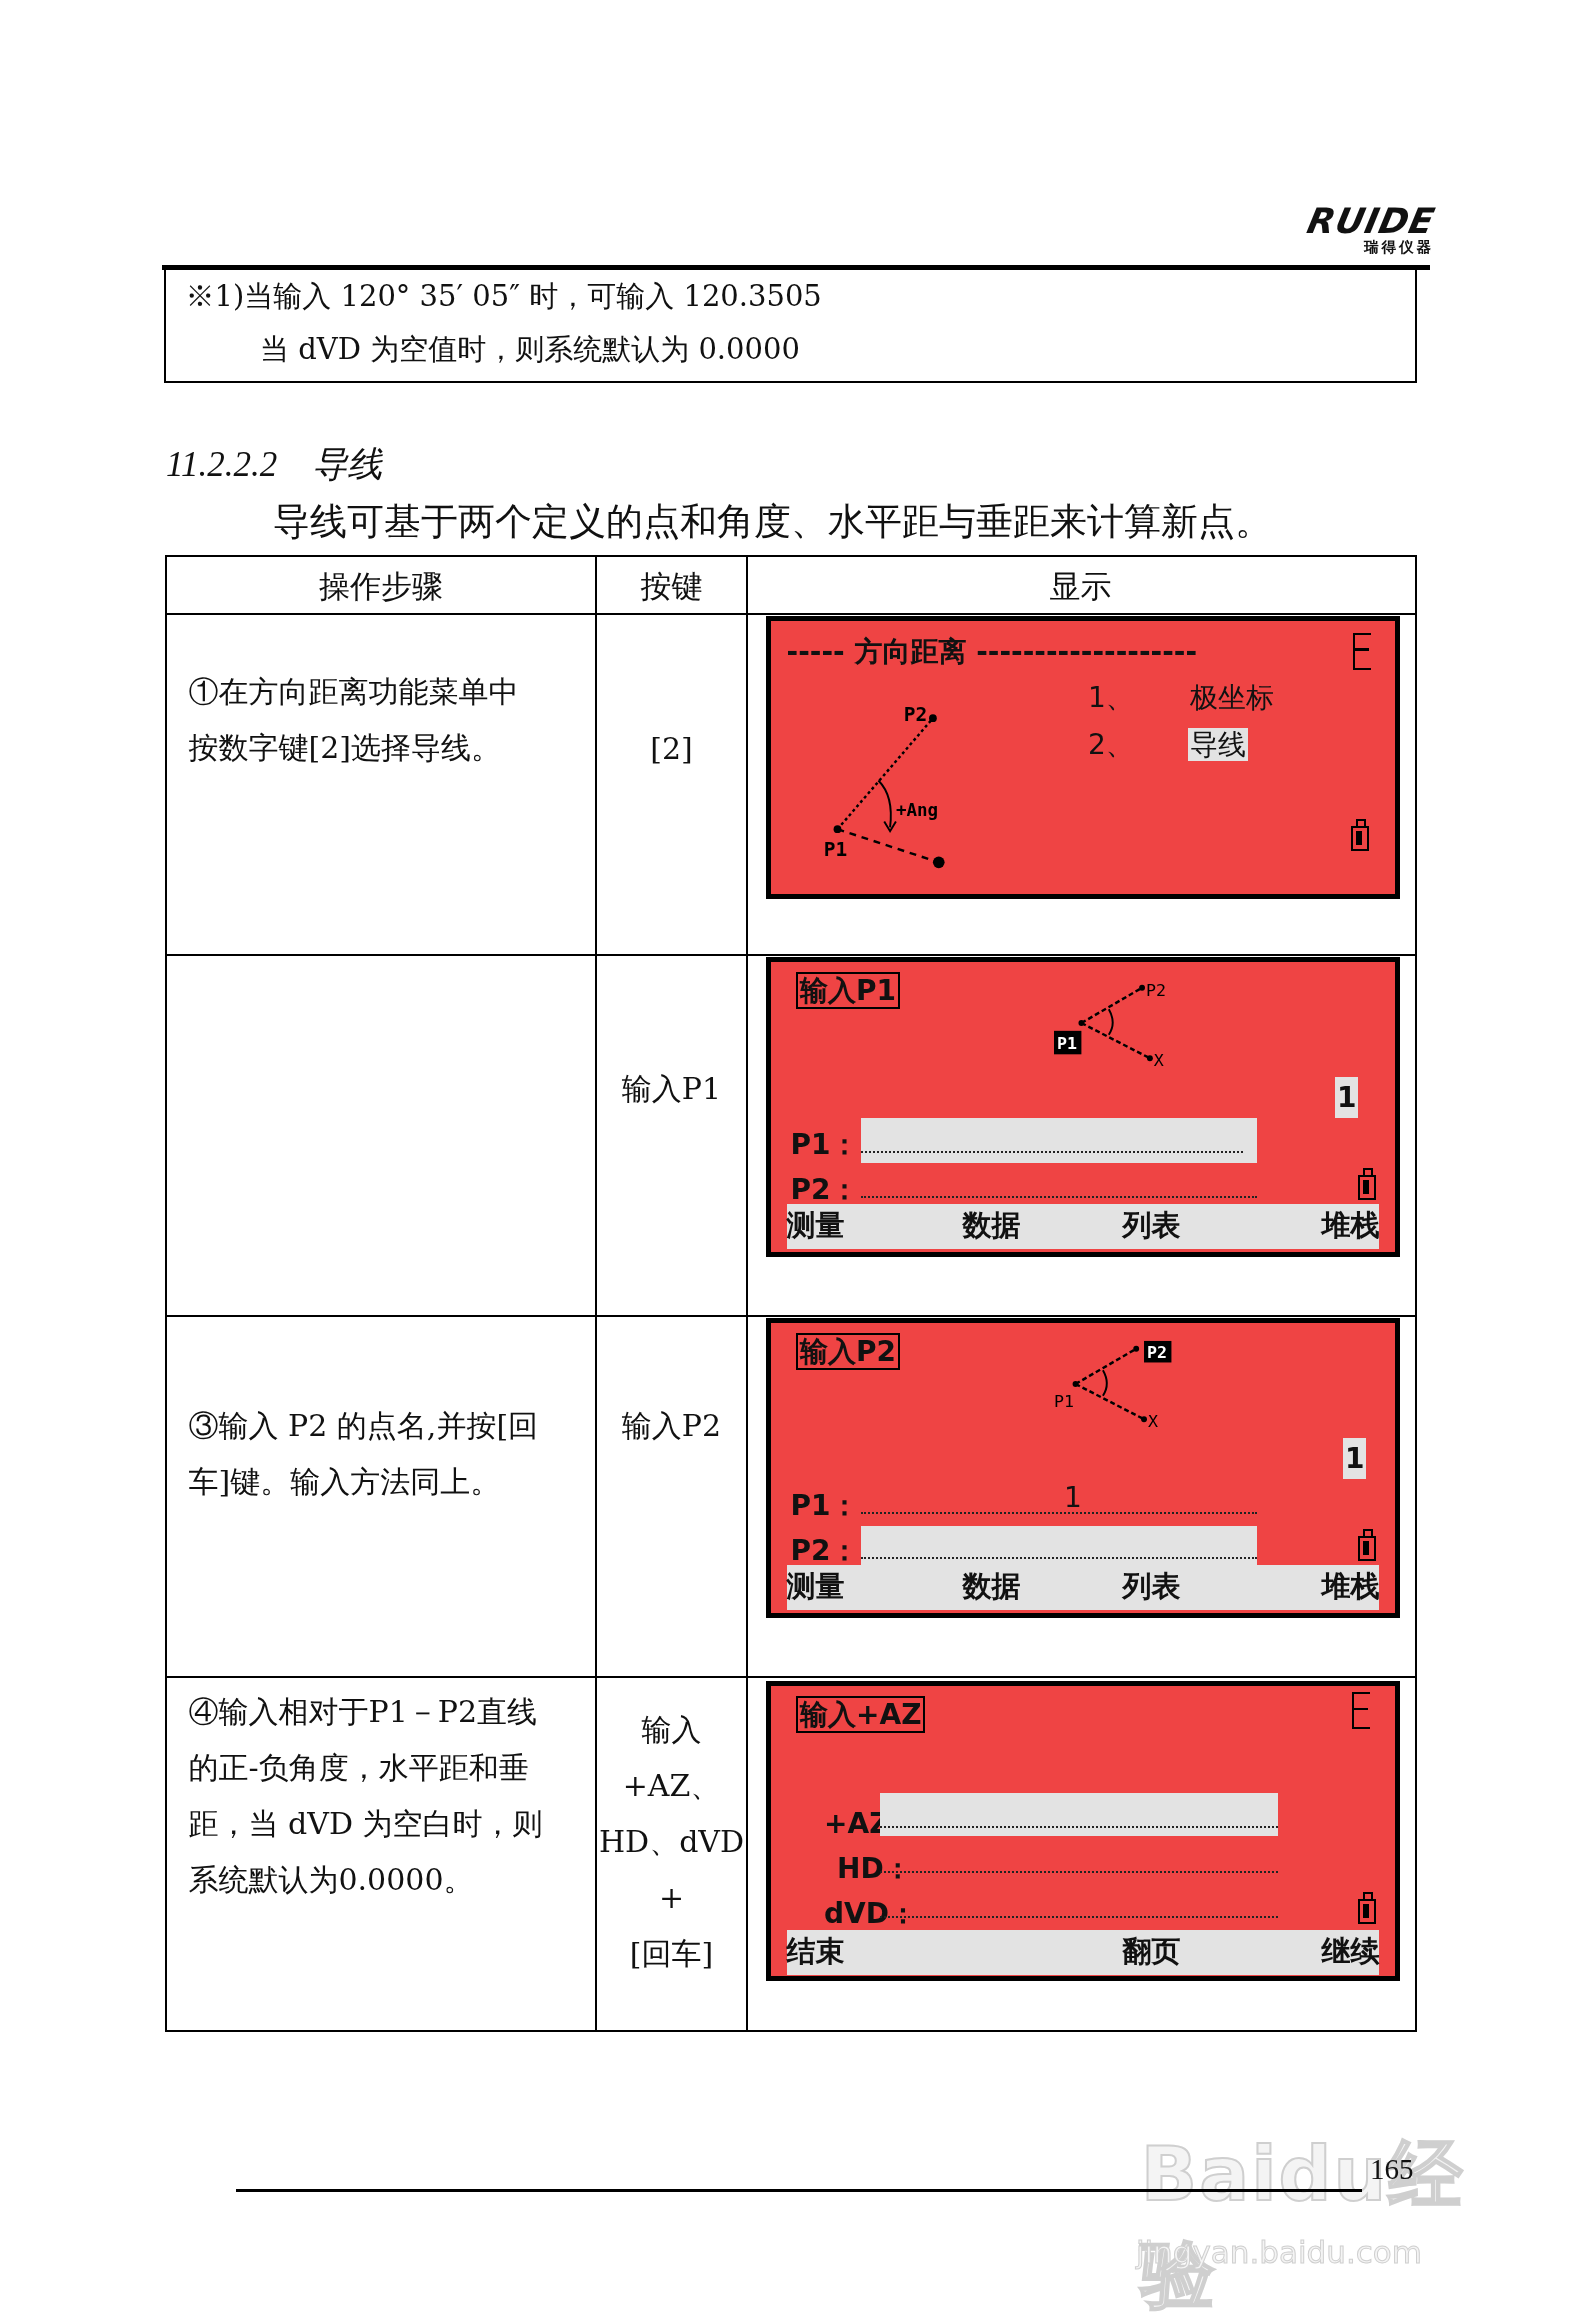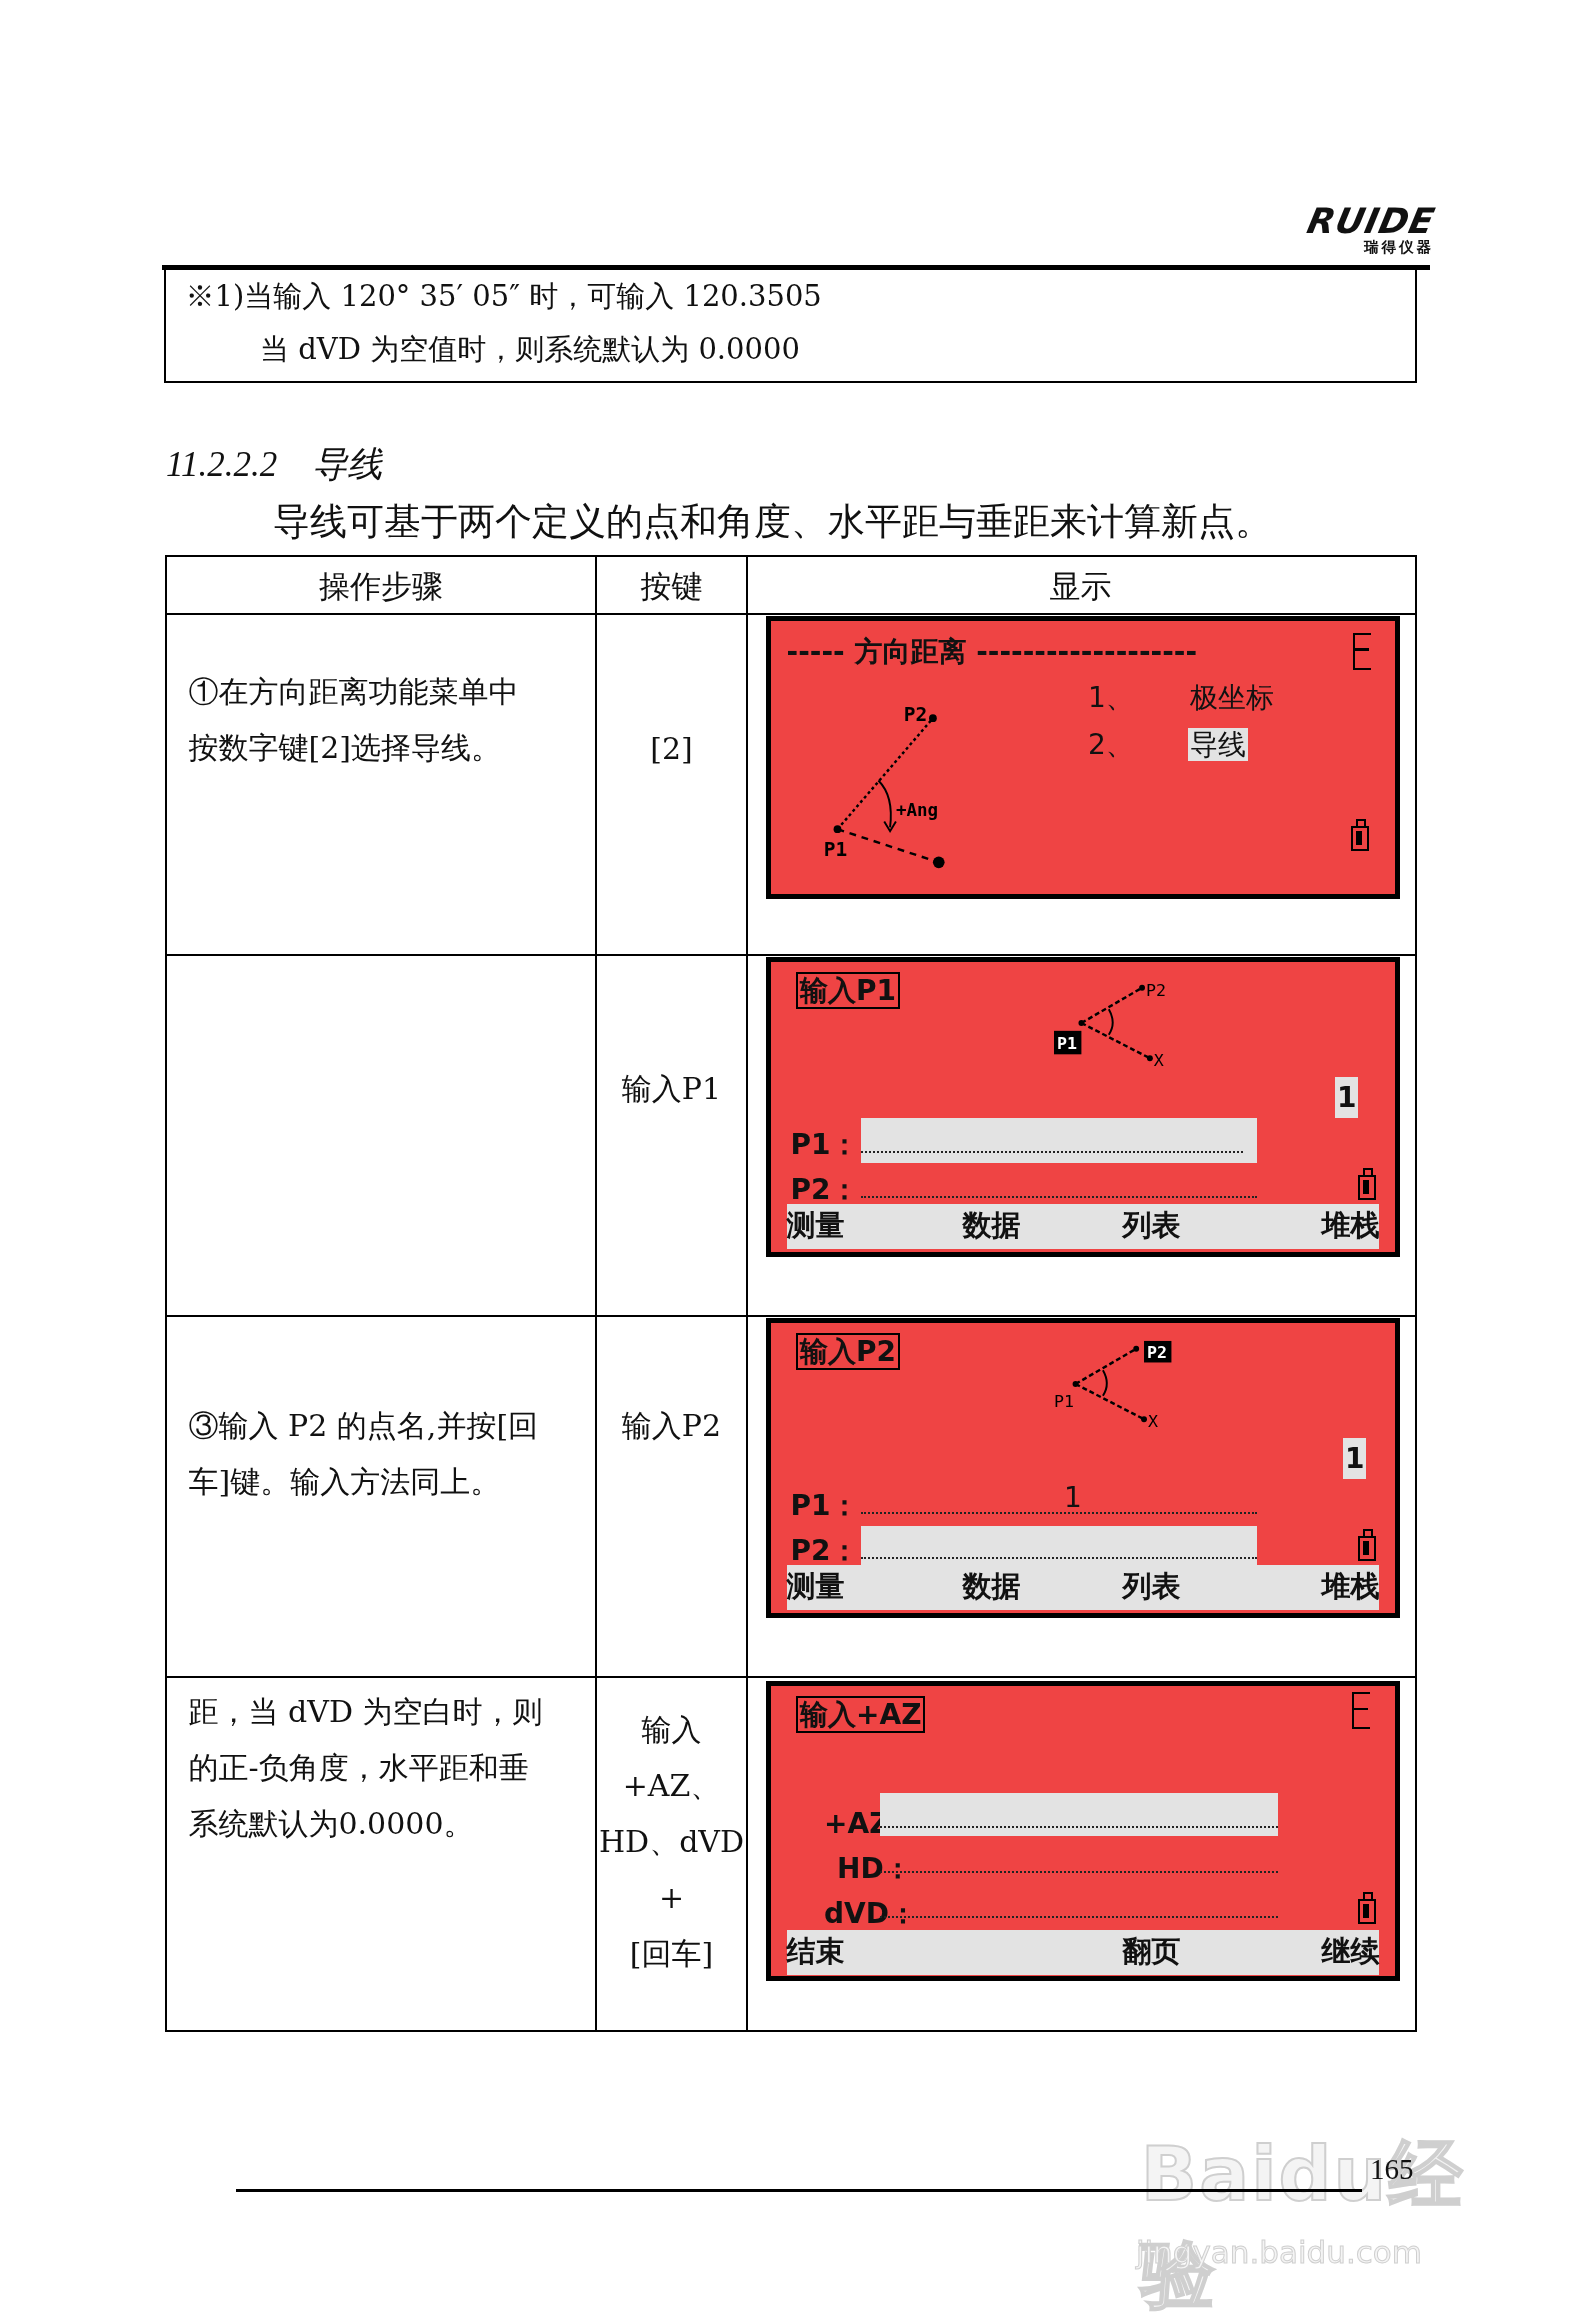--- a/index.html
+++ b/index.html
@@ -172,22 +172,23 @@
     <div class="battery" style="left:587px; top:213px;"></div>
     <div class="softbar" style="top:242px;">
       <span style="left:0;">测量</span>
       <span style="left:176px;">数据</span>
       <span style="left:336px;">列表</span>
       <span style="right:0;">堆栈</span>
     </div>
   </div>
 
   <div class="cell-text" style="left:21.5px; top:1127px;">
+    <div>④输入相对于P1－P2直线</div>
+    <div>的正-负角度，水平距和垂</div>
     <div>距，当 dVD 为空白时，则</div>
-    <div>的正-负角度，水平距和垂</div>
     <div>系统默认为0.0000。</div>
   </div>
   <div class="key-text" style="left:430px; width:149px; top:1145px;">
     <div>输入</div>
     <div>+AZ、</div>
     <div>HD、dVD</div>
     <div>+</div>
     <div>[回车]</div>
   </div>
 

